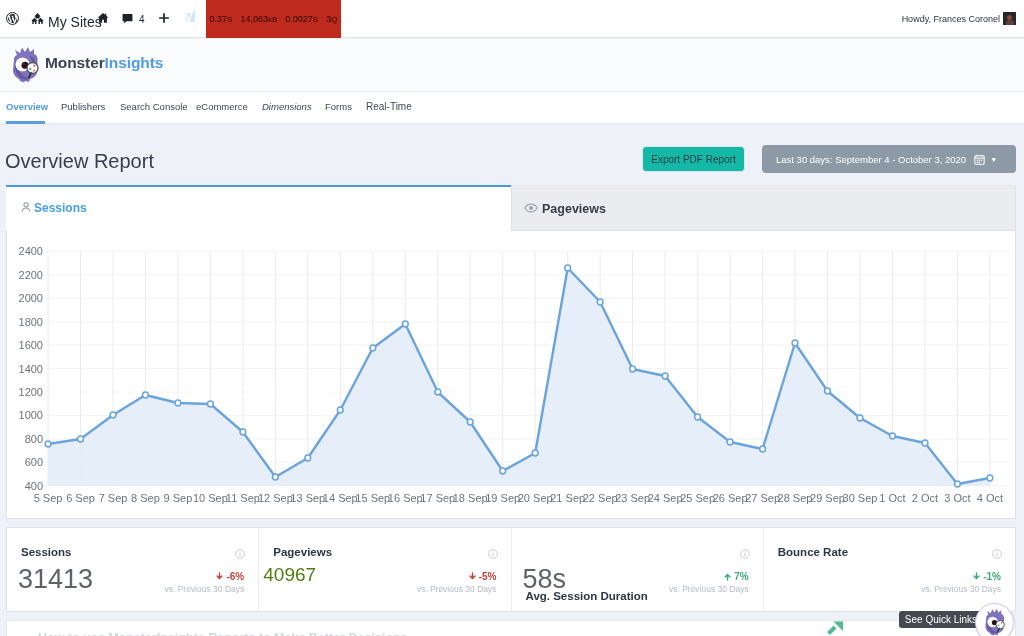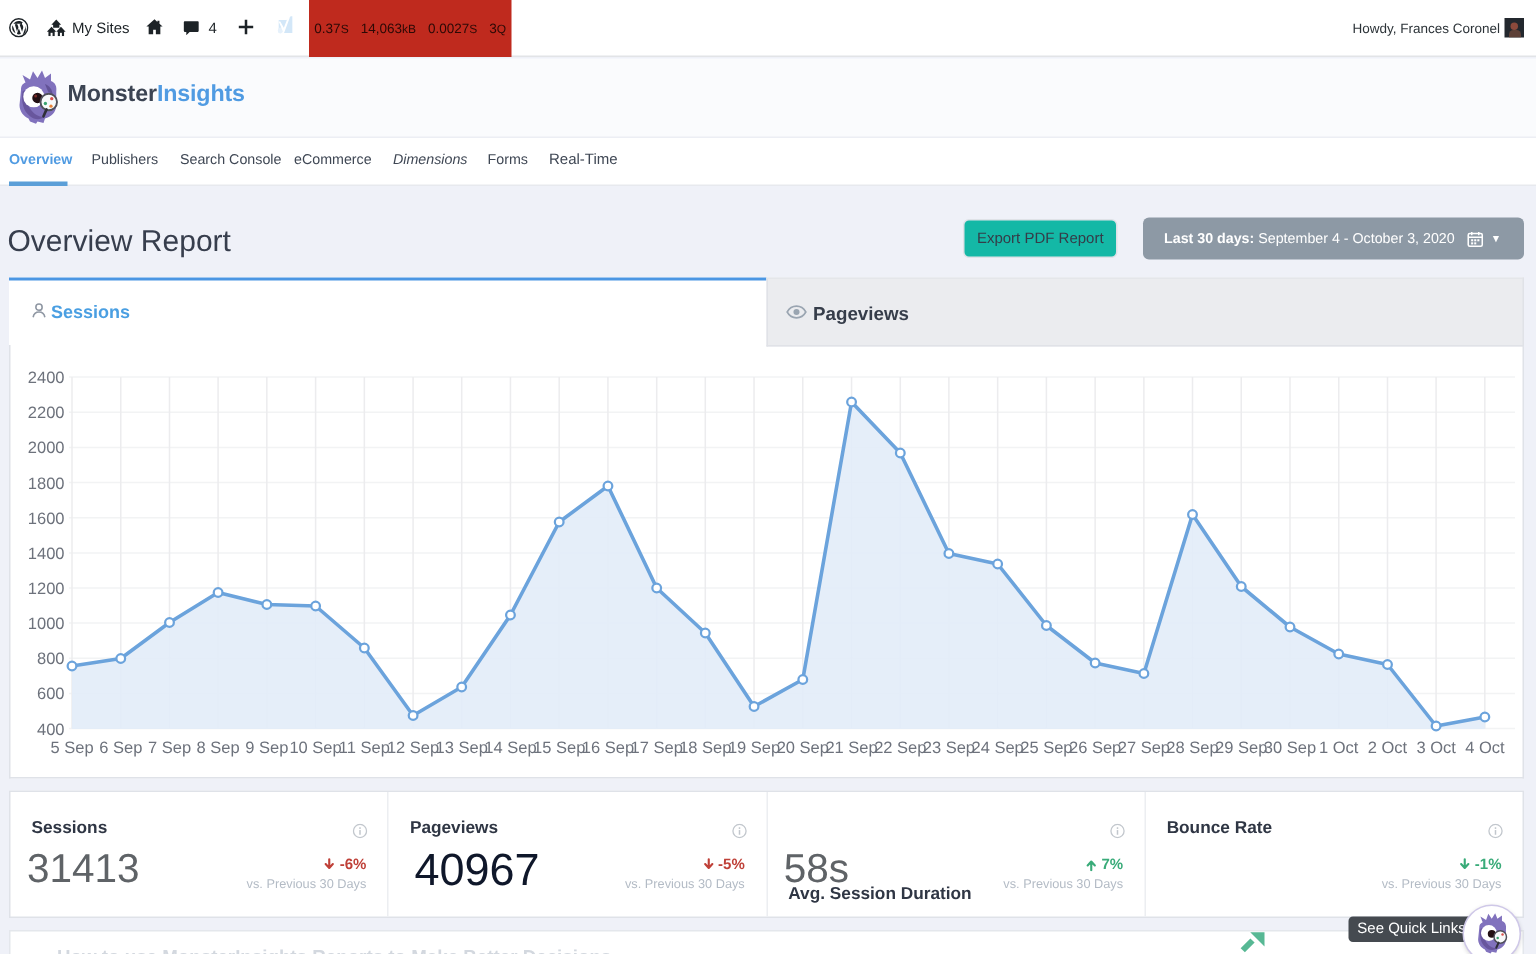--- a/index.html
+++ b/index.html
@@ -20,21 +20,21 @@
 <svg class="abs" style="left:31px;top:12px" width="13" height="13" viewBox="0 0 20 20">
   <path fill="#1d2327" d="M10 1.5 15 7 H5 Z"></path>
   <rect x="6.8" y="6" width="6.4" height="4" fill="#1d2327"></rect>
   <path fill="#1d2327" d="M5.2 9 10 14 H0.4 Z"></path>
   <rect x="2" y="13" width="6.4" height="5.5" fill="#1d2327"></rect>
   <path fill="#1d2327" d="M14.8 9 19.6 14 H10 Z"></path>
   <rect x="11.6" y="13" width="6.4" height="5.5" fill="#1d2327"></rect>
   <rect x="4.2" y="15.2" width="2" height="3.3" fill="#fff"></rect>
   <rect x="13.8" y="15.2" width="2" height="3.3" fill="#fff"></rect>
 </svg>
-<div class="abs" style="left:48px;top:13.5px;font-size:10px;color:#1d2327;">My Sites</div>
+<div class="abs" style="left:48px;top:13.5px;font-size:14px;color:#1d2327;">My Sites</div>
 
 <svg class="abs" style="left:97px;top:12px" width="12" height="12" viewBox="0 0 20 20">
   <path fill="#1d2327" d="M10 1.5 1 9.5h2.5V18h5v-5h3v5h5V9.5H19L15.5 6.4V3h-2.3v1.4z"></path>
 </svg>
 
 <svg class="abs" style="left:122px;top:13px" width="11" height="11" viewBox="0 0 20 20">
   <path fill="#1d2327" d="M2 2h16c.6 0 1 .4 1 1v11c0 .6-.4 1-1 1H8l-4 4v-4H2c-.6 0-1-.4-1-1V3c0-.6.4-1 1-1z"></path>
 </svg>
 <div class="abs" style="left:139px;top:13.5px;font-size:10px;color:#1d2327;">4</div>
 
@@ -88,21 +88,21 @@
 <div class="abs" style="left:196px;top:101px;font-size:9.5px;color:#3f4754;">eCommerce</div>
 <div class="abs" style="left:262px;top:101px;font-size:9.5px;color:#3f4754;font-style:italic;">Dimensions</div>
 <div class="abs" style="left:325px;top:101px;font-size:9.5px;color:#3f4754;">Forms</div>
 <div class="abs" style="left:366px;top:101px;font-size:10px;color:#3f4754;">Real-Time</div>
 
 <div class="abs" style="left:5px;top:150px;font-size:20px;font-weight:normal;color:#373e4d;">Overview Report</div>
 
 <div class="abs" style="left:642px;top:146px;width:103px;height:26px;background:#14b8a6;border:1px solid #dfe2e7;border-radius:4px;display:flex;align-items:center;justify-content:center;font-size:10px;color:#353c48;">Export PDF Report</div>
 
 <div class="abs" style="left:762px;top:145px;width:254px;height:28px;background:#8d99a5;border-radius:4px;display:flex;align-items:center;color:#ffffff;font-size:9.5px;padding-left:14px;">
-  <span style="font-weight:bold;">Last 30 days:</span>&nbsp;<span>September 4 - October 3, 2020</span>
+  <span style="font-weight:normal;">Last 30 days:</span>&nbsp;<span>September 4 - October 3, 2020</span>
   <svg style="margin-left:8px" width="11" height="11" viewBox="0 0 16 16">
       <rect x="1.2" y="2.4" width="13.6" height="12.4" rx="1.5" fill="none" stroke="#fff" stroke-width="1.5"></rect>
       <path d="M1.2 6h13.6" stroke="#fff" stroke-width="1.5"></path>
       <path d="M4.6 1v3M11.4 1v3" stroke="#fff" stroke-width="1.5"></path>
       <rect x="4" y="8" width="2" height="2" fill="#fff"></rect>
       <rect x="7" y="8" width="2" height="2" fill="#fff"></rect>
       <rect x="10" y="8" width="2" height="2" fill="#fff"></rect>
       <rect x="4" y="11" width="2" height="2" fill="#fff"></rect>
       <rect x="7" y="11" width="2" height="2" fill="#fff"></rect>
     </svg>
@@ -265,21 +265,21 @@
         </svg>-6%</div>
     <div style="position:absolute;right:14px;top:56px;font-size:8.5px;color:#b3bbc5;">vs. Previous 30 Days</div>
     <svg style="position:absolute;right:13px;top:21px" width="10" height="10" viewBox="0 0 16 16">
         <circle cx="8" cy="8" r="7" fill="none" stroke="#c2c7cd" stroke-width="1.4"></circle>
         <rect x="7.2" y="7" width="1.6" height="5" fill="#c2c7cd"></rect>
         <rect x="7.2" y="4" width="1.6" height="1.8" fill="#c2c7cd"></rect>
       </svg>
   </div>
   <div style="flex:1;border-right:1px solid #eceef1;position:relative;padding:18px 14px 0 14px;">
     <div style="font-size:11.5px;font-weight:bold;color:#2f3644;">Pageviews</div>
-    <div style="position:absolute;left:17px;top:36px;font-size:30px;color:#0f172a;">40967</div>
+    <div style="position:absolute;left:4px;top:36px;font-size:19px;color:#4d7c0f;">40967</div>
     <div style="position:absolute;right:14px;top:43px;font-size:10px;color:#bf4038;font-weight:bold;display:flex;align-items:center;"><svg width="9" height="9" viewBox="0 0 12 12" style="margin-right:2px">
           <path d="M6 1.2v7M2.8 5.4 6 8.8l3.2-3.4" fill="none" stroke="#bf4038" stroke-width="1.9" stroke-linecap="round" stroke-linejoin="round"></path>
         </svg>-5%</div>
     <div style="position:absolute;right:14px;top:56px;font-size:8.5px;color:#b3bbc5;">vs. Previous 30 Days</div>
     <svg style="position:absolute;right:13px;top:21px" width="10" height="10" viewBox="0 0 16 16">
         <circle cx="8" cy="8" r="7" fill="none" stroke="#c2c7cd" stroke-width="1.4"></circle>
         <rect x="7.2" y="7" width="1.6" height="5" fill="#c2c7cd"></rect>
         <rect x="7.2" y="4" width="1.6" height="1.8" fill="#c2c7cd"></rect>
       </svg>
   </div>

